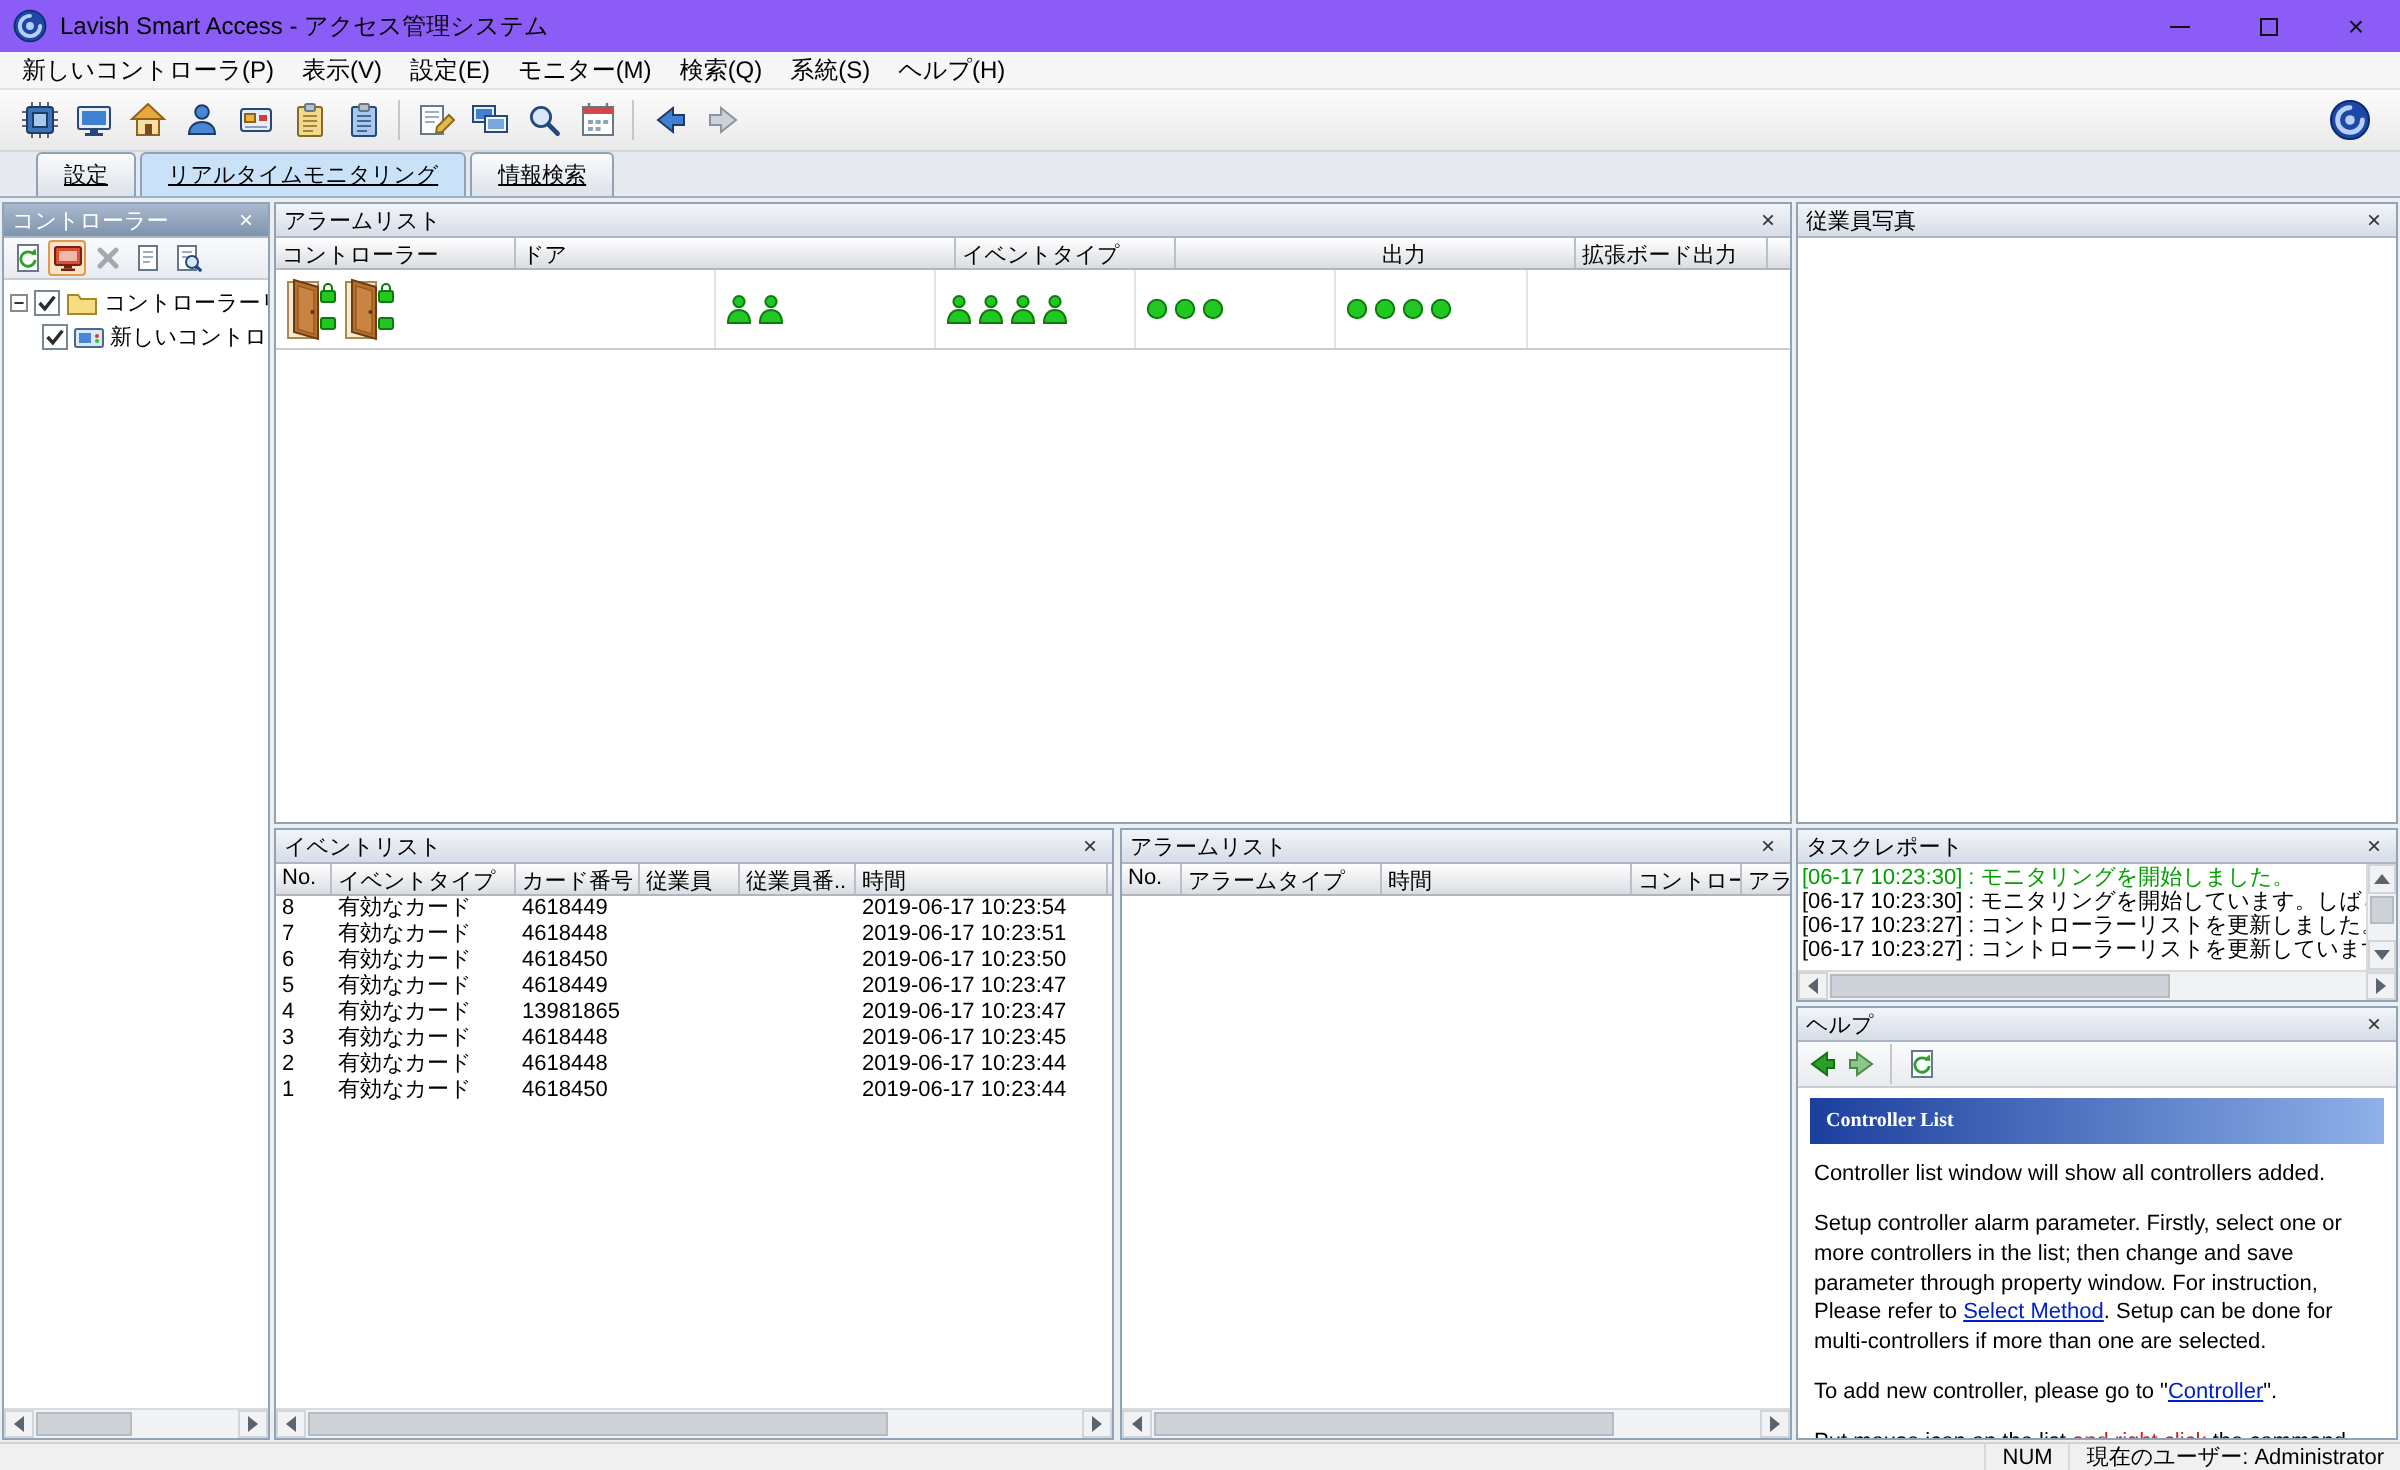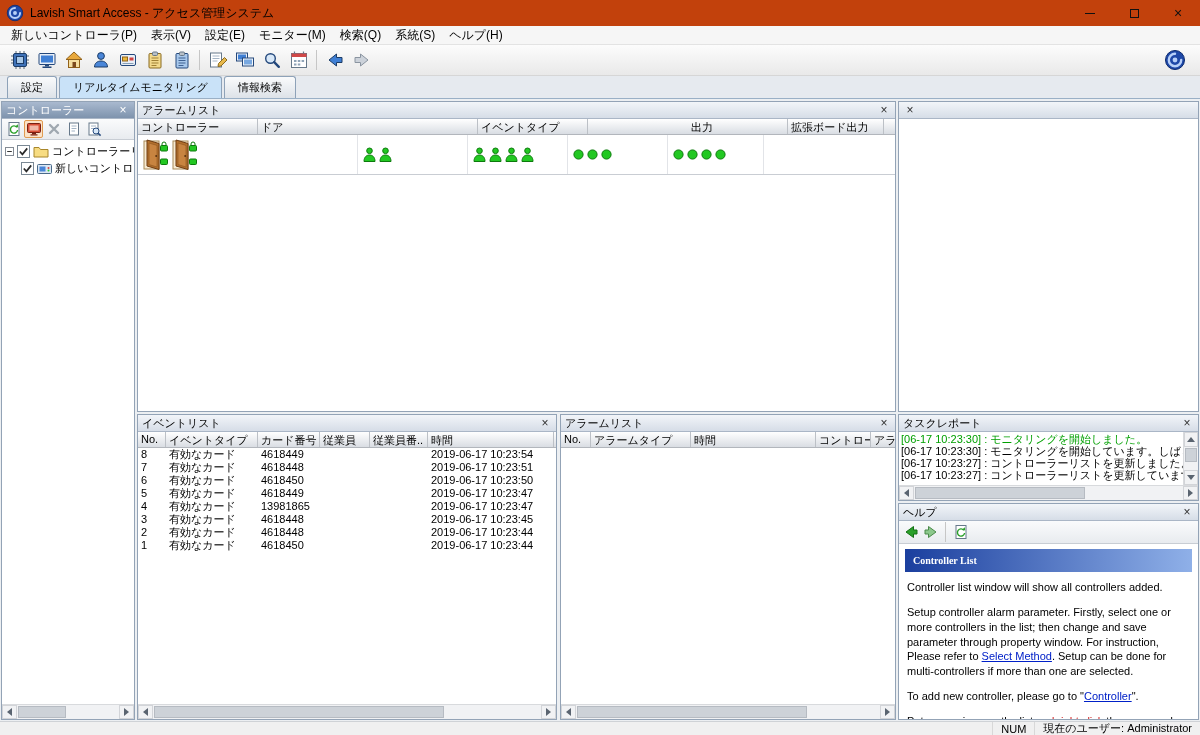--- a/index.html
+++ b/index.html
@@ -1,40 +1,40 @@
 <!DOCTYPE html>
 <html><head>
 <meta charset="utf-8">
 <style>
 *{margin:0;padding:0;box-sizing:border-box;}
 html,body{width:1200px;height:735px;}
 body{font-family:"Liberation Sans",sans-serif;font-size:12px;color:#000;background:#eceff2;position:relative;overflow:hidden;}
 
 
-.titlebar{height:26px;background:#c2410c;display:flex;align-items:center;padding-left:6px;}
+.titlebar{height:26px;background:#8b5cf6;display:flex;align-items:center;padding-left:6px;}
 .app-ic{width:18px;height:18px;margin-right:6px;display:inline-flex;}
 .titlebar .title{flex:1;font-size:12px;white-space:nowrap;overflow:hidden;}
 .win-btn{width:44px;height:26px;display:flex;align-items:center;justify-content:center;color:#111;}
 .glyph-min{width:10px;height:1px;background:#111;display:block;}
 .glyph-max{width:9px;height:9px;border:1px solid #111;display:block;}
 .glyph-close{font-size:14px;line-height:14px;}
 
 
 .menubar{height:19px;background:#f6f6f6;display:flex;align-items:center;padding-left:4px;border-bottom:1px solid #e3e3e3;}
 .menu-item{padding:1px 7px;font-size:12px;white-space:nowrap;}
 
 
 .toolbar{height:31px;background:linear-gradient(#fcfcfc,#e9e9e9);display:flex;align-items:center;padding:0 6px;border-bottom:1px solid #d6d6d6;}
 .tb-icons{display:flex;align-items:center;flex:1;}
 .tb-btn{width:25px;height:25px;display:inline-flex;align-items:center;justify-content:center;margin:0 1px;}
 .tb-sep{width:1px;height:20px;background:#c6c6c6;margin:0 4px;display:inline-block;}
 .tb-right{display:inline-flex;margin-right:8px;}
 
 
-.tabbar{height:23px;background:#e6eaef;display:flex;align-items:flex-end;padding-left:7px;border-bottom:1px solid #9ab0c6;}
+.tabbar{height:23px;background:#e6eaef;display:flex;align-items:flex-end;padding-left:18px;border-bottom:1px solid #9ab0c6;text-decoration:underline;}
 .tab{padding:3px 13px 3px;font-size:11px;border:1px solid #8ea2b8;border-bottom:none;border-radius:3px 3px 0 0;background:linear-gradient(#fafbfc,#dde2e8);margin-right:2px;white-space:nowrap;}
 .tab.active{background:#c9e2f8;}
 
 
 .main{position:absolute;top:99px;left:0;right:0;bottom:14px;display:flex;gap:2px;padding:2px 1px 1px;}
 .panel{background:#fff;border:1px solid #93a3b6;display:flex;flex-direction:column;min-height:0;min-width:0;overflow:hidden;}
 .phead{flex:0 0 17px;display:flex;align-items:center;padding:0 4px;background:linear-gradient(#f2f5f9,#d6dde7);border-bottom:1px solid #aab6c6;font-size:11px;}
 .phead .t{flex:1;white-space:nowrap;overflow:hidden;}
 .phead.dark{background:linear-gradient(#a9b9cf,#7e93ad);color:#fff;}
 .pclose{width:14px;height:13px;line-height:12px;text-align:center;font-size:12px;color:#333;}
@@ -573,20 +573,21 @@
             </span>
         </div>
       </div>
     </div>
   </div>
 
   <div class="col-right">
 
     <div class="panel" style="flex:0 0 311px">
       <div class="phead">
+        <span class="t">従業員写真</span>
         <span class="pclose">×</span>
       </div>
       <div class="filler"></div>
     </div>
 
     <div class="panel" style="flex:0 0 87px">
       <div class="phead">
         <span class="t">タスクレポート</span>
         <span class="pclose">×</span>
       </div>

